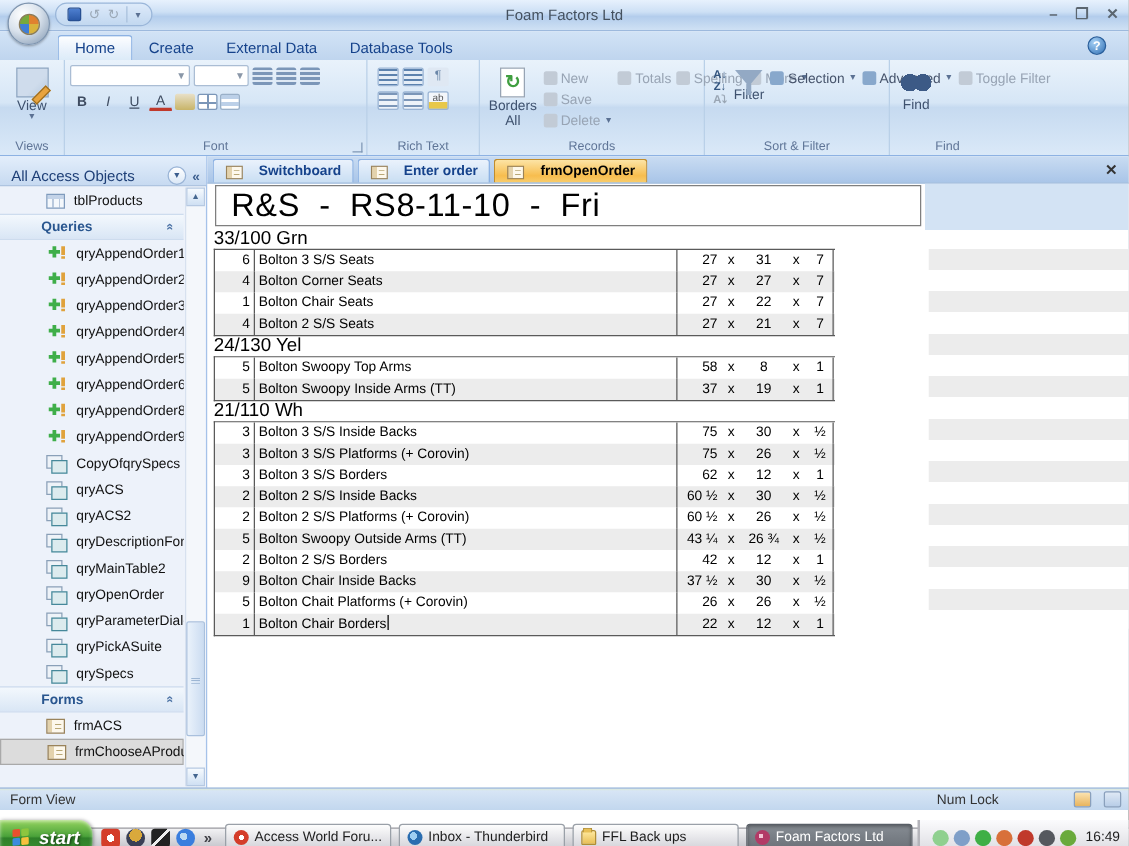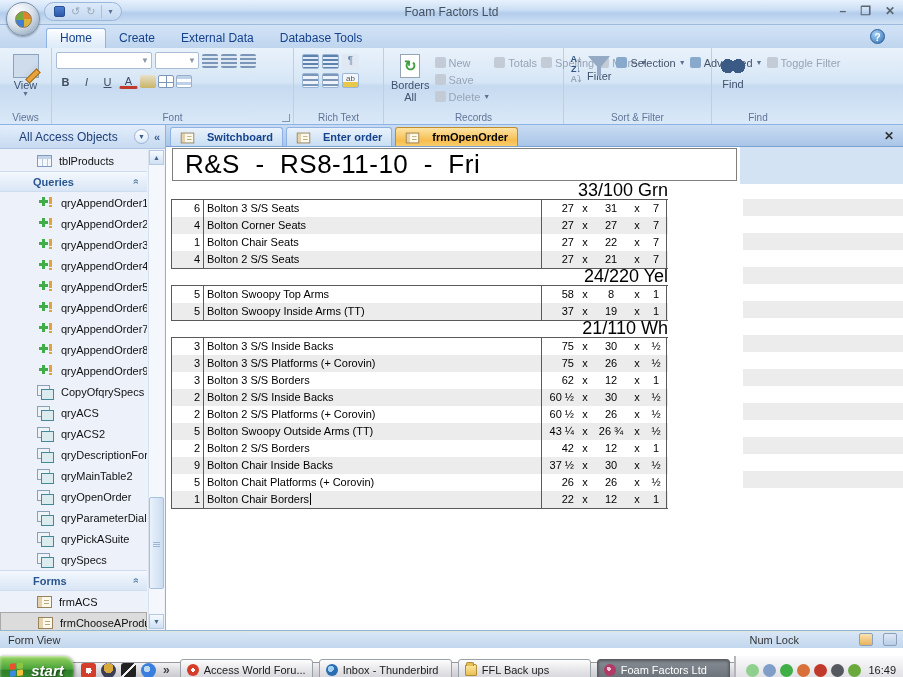--- a/index.html
+++ b/index.html
@@ -59,21 +59,21 @@
   .funnel:after{content:"";position:absolute;left:-2px;top:-14px;width:4px;height:12px;background:#93a9c4;top:-2px;left:-2px;height:9px}
   .sorticon{font-size:9px;font-weight:bold;line-height:8px;width:16px;text-align:center}
   .clipcol{display:flex;flex-direction:column;gap:1px}
 
   
   .workspace{position:absolute;top:125px;left:0;right:0;bottom:47px;background:#aec8e8}
 
   
   .navpane{position:absolute;left:0;top:0;bottom:0;width:166px;background:#edf2fa;border-right:1px solid #8db2e3}
   .nav-header{height:24px;background:linear-gradient(#e3eefb,#c7daf1);border-bottom:1px solid #aec4e0;
-    display:flex;align-items:center;font-size:12px;color:#1e3f77;padding:0 5px 0 19px}
+    display:flex;align-items:flex-end;font-size:12px;color:#1e3f77;padding:0 5px 0 9px}
   .nav-header .hdr-dd{margin-left:auto;width:15px;height:15px;border:1px solid #9ab4d6;border-radius:50%;
     background:linear-gradient(#fff,#dbe8f7);font-size:7px;color:#3c5e8e;text-align:center;line-height:14px}
   .nav-header .hdr-collapse{margin-left:5px;font-size:11px;color:#3c5e8e;font-weight:bold}
   .nav-list{position:absolute;top:25px;left:0;right:18px;bottom:0;overflow:hidden}
   .nav-item{height:21px;display:flex;align-items:center;padding-left:37px;font-size:11px;color:#111;white-space:nowrap}
   .nav-item.selected{background:#dcdcdc;border:1px solid #a9a9a9}
   .nav-group{height:21px;display:flex;align-items:center;padding:0 8px 0 33px;font-weight:bold;font-size:11px;color:#29568f;
     background:linear-gradient(#f3f8fd,#d9e6f5);border-top:1px solid #cddcee;border-bottom:1px solid #cddcee}
   .nav-group .gchev{margin-left:auto;color:#4e74a6;font-size:10px;transform:rotate(-90deg)}
   .ic{width:17px;height:15px;margin-right:7px;position:relative;flex:none}
@@ -108,21 +108,21 @@
   .dtab .ic-form{transform:scale(.9)}
   .doc-close{position:absolute;right:9px;top:4px;font-size:12px;font-weight:bold;color:#333}
 
   
   .formview{position:absolute;top:22px;left:0;right:0;bottom:0;background:#fff;color:#000}
   .title-box{position:absolute;left:6px;top:1px;width:565px;height:33px;border:1px solid #7f7f7f;background:#fff;
     font-size:26px;line-height:31px;padding-left:12px;white-space:pre;letter-spacing:.5px}
   .blue-band{position:absolute;left:574px;right:0;top:0;height:37px;background:#d3e3f4}
   .stripe-tail{position:absolute;left:577px;width:160px;background:repeating-linear-gradient(180deg,#ececec 0 17px,#ffffff 17px 34px)}
   .sections{position:absolute;left:5px;top:36px;width:497px}
-  .sec-header{height:16px;text-align:right;font-size:18px;line-height:15px}
+  .sec-header{height:16px;text-align:left;font-size:15px;line-height:15px}
   .sec-rows{border:1px solid #5a5a5a;border-right:none}
   .frow{height:17px;display:flex;font-size:11px;line-height:16px;background:#fff}
   .frow.even{background:#ececec}
   .cell-qty{width:32px;text-align:right;padding-right:3px;border-right:1px solid #5a5a5a;flex:none}
   .cell-desc{width:337px;padding-left:3px;flex:none;white-space:nowrap;overflow:hidden}
   .dims{width:126px;display:flex;border-left:1px solid #5a5a5a;border-right:1px solid #5a5a5a;flex:none}
   .d1{width:34px;text-align:right;padding-right:2px}
   .dx{width:18px;text-align:center}
   .d2{width:34px;text-align:center}
   .d3{width:20px;text-align:center}
@@ -377,26 +377,20 @@
           <div class="nav-item">
             <span class="ic ic-append">
               <span class="excl"></span>
             </span>
             <span>qryAppendOrder6</span>
           </div>
           <div class="nav-item">
             <span class="ic ic-append">
               <span class="excl"></span>
             </span>
-            <span>qryAppendOrder7</span>
-          </div>
-          <div class="nav-item">
-            <span class="ic ic-append">
-              <span class="excl"></span>
-            </span>
             <span>qryAppendOrder8</span>
           </div>
           <div class="nav-item">
             <span class="ic ic-append">
               <span class="excl"></span>
             </span>
             <span>qryAppendOrder9</span>
           </div>
           <div class="nav-item">
             <span class="ic ic-query"></span>
@@ -518,21 +512,21 @@
                 <span class="cell-desc">Bolton 2 S/S Seats</span>
                 <span class="dims">
                   <span class="d1">27</span>
                   <span class="dx">x</span>
                   <span class="d2">21</span>
                   <span class="dx">x</span>
                   <span class="d3">7</span>
                 </span>
               </div>
             </div>
-            <div class="sec-header">24/220 Yel</div>
+            <div class="sec-header">24/130 Yel</div>
             <div class="sec-rows">
               <div class="frow">
                 <span class="cell-qty">5</span>
                 <span class="cell-desc">Bolton Swoopy Top Arms</span>
                 <span class="dims">
                   <span class="d1">58</span>
                   <span class="dx">x</span>
                   <span class="d2">8</span>
                   <span class="dx">x</span>
                   <span class="d3">1</span>

